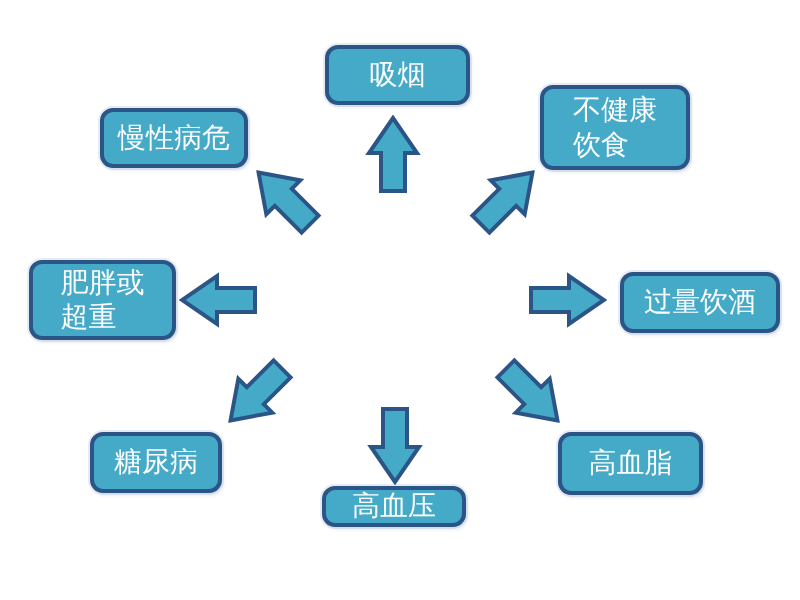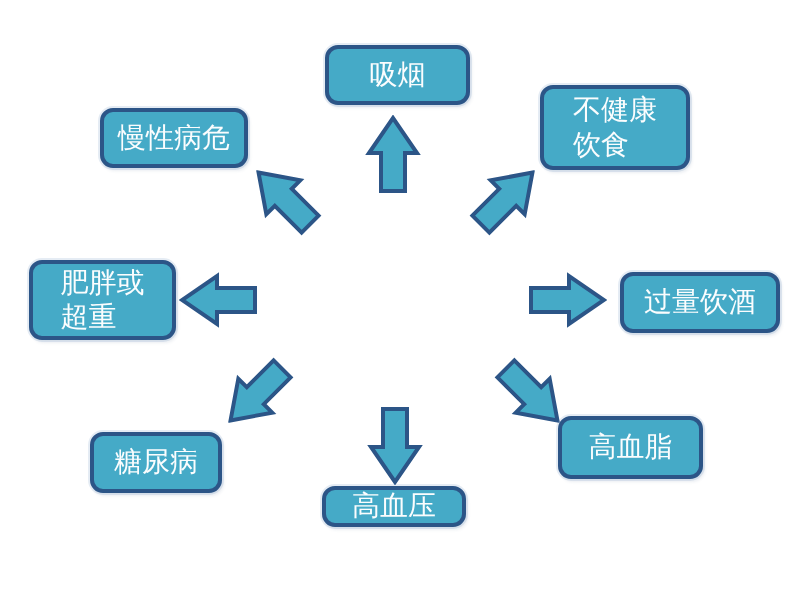--- a/index.html
+++ b/index.html
@@ -57,21 +57,21 @@
   .arrow path {
     fill: var(--fill);
     stroke: var(--border);
     stroke-width: 4;
     stroke-linejoin: miter;
   }
   
   .pos-top          { left: 325px; top:  45px; width: 145px; height: 60px; }
   .pos-top-right    { left: 540px; top:  85px; width: 150px; height: 85px; }
   .pos-right        { left: 620px; top: 272px; width: 160px; height: 61px; }
-  .pos-bottom-right { left: 558px; top: 416px; width: 145px; height: 63px; }
+  .pos-bottom-right { left: 558px; top: 432px; width: 145px; height: 63px; }
   .pos-bottom       { left: 322px; top: 486px; width: 144px; height: 41px; }
   .pos-bottom-left  { left:  90px; top: 432px; width: 132px; height: 61px; }
   .pos-left         { left:  29px; top: 260px; width: 147px; height: 80px; }
   .pos-top-left     { left: 100px; top: 108px; width: 148px; height: 60px; }
   
   .arr-top          { left: 354px; top: 126px; transform: rotate(-90deg); }
   .arr-top-right    { left: 468px; top: 170px; transform: rotate(-45deg); }
   .arr-right        { left: 529px; top: 272px; }
   .arr-bottom-right { left: 493px; top: 367px; transform: rotate(45deg); }
   .arr-bottom       { left: 356px; top: 418px; transform: rotate(90deg); }

